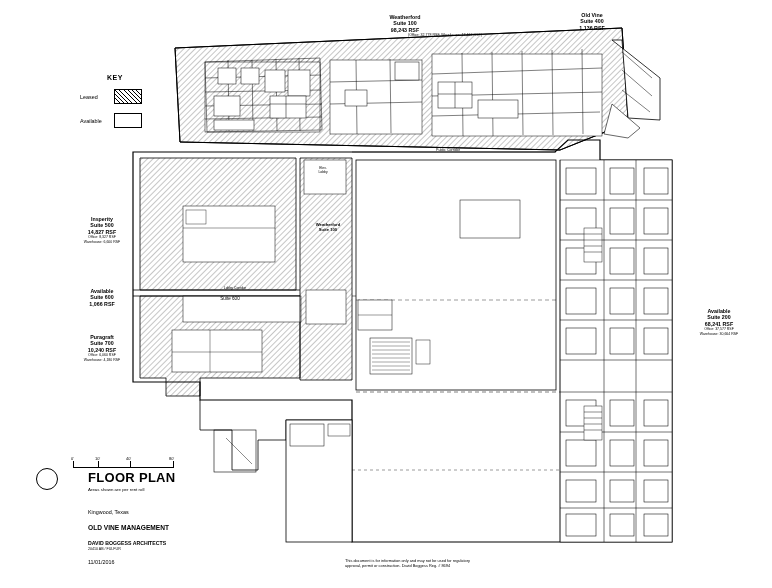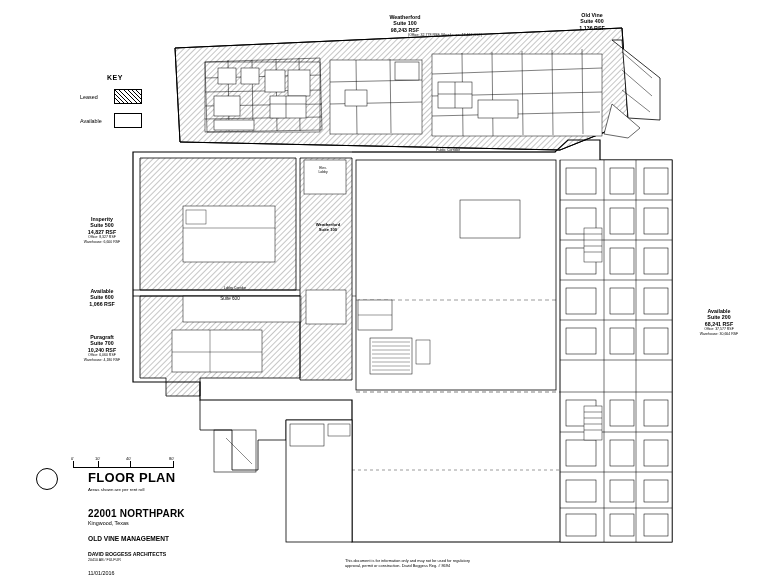--- a/index.html
+++ b/index.html
@@ -320,21 +320,20 @@
   </div>
 
   <div class="abs" id="north">
     <div class="circ"></div>
   </div>
 
   <div class="abs" id="title-block">
     <div id="fp-title">FLOOR PLAN</div>
     <div id="fp-sub">Areas shown are per rent roll</div>
     <div style="height:16px;"></div>
-    <div id="addr">22001 NORTHPARK</div>
     <div id="city">Kingwood, Texas</div>
     <div id="mgmt">OLD VINE MANAGEMENT</div>
     <div id="arch">DAVID BOGGESS ARCHITECTS</div>
     <div id="arch-sub">20410 AB / FULFUR</div>
     <div id="date">11/01/2016</div>
   </div>
 
   <div class="abs" id="disclaimer">This document is for information only and may not be used for regulatory approval, permit or construction. David Boggess Reg. # 8694</div>
 
 </div>

